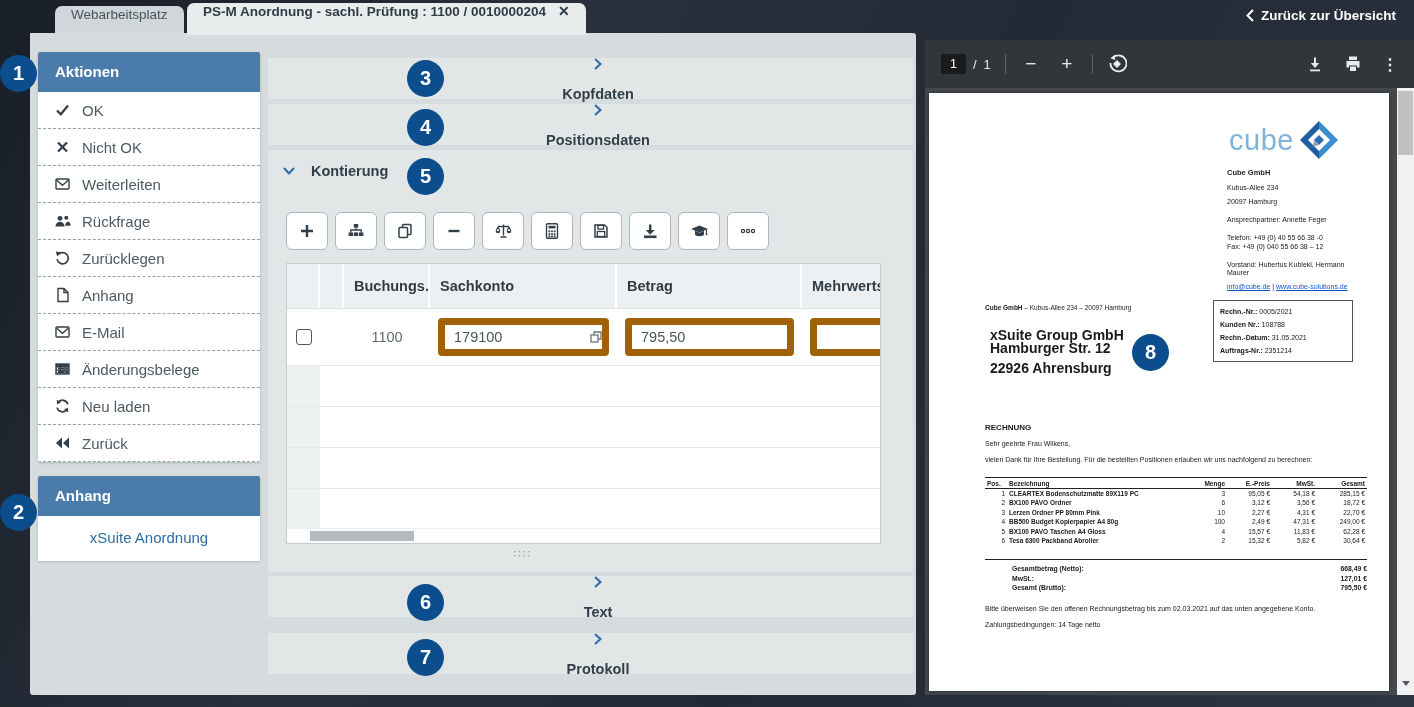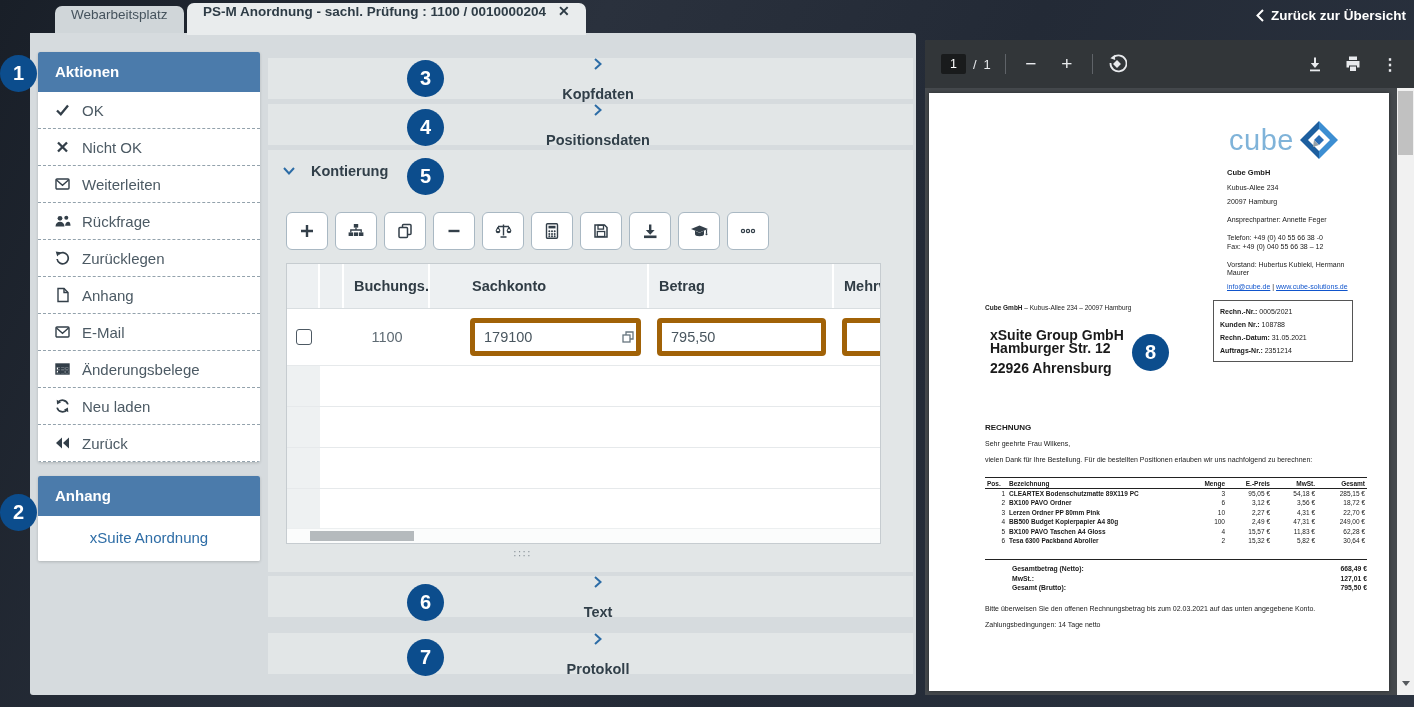--- a/index.html
+++ b/index.html
@@ -8,21 +8,21 @@
     font-family:"Liberation Sans", sans-serif;
     background:linear-gradient(115deg,#191f28 0%,#2a313d 35%,#232a36 60%,#2c3441 100%);
     position:relative; color:#333;
   }
   
   .tabbar { position:absolute; top:0; left:0; width:1414px; height:33px; }
   .tab { position:absolute; border-radius:7px 7px 0 0; font-size:13.5px; display:flex; align-items:flex-end; padding:16px 16px; cursor:default; }
   .tab-inactive { left:55px; top:6px; height:27px; background:#d0d6d9; color:#45535d; }
   .tab-active { left:171px; top:3px; height:30px; background:#e9eced; color:#2e3c46; font-weight:bold; z-index:2;margin-left:16px; }
   .tab-close { margin-left:12px; font-size:14px; color:#2e3c46; cursor:pointer; }
-  .back-link { position:absolute; right:8px; top:8px; color:#fff; font-weight:bold; font-size:13.5px; display:flex; align-items:center; gap:7px; cursor:pointer; }
+  .back-link { position:absolute; right:18px; top:8px; color:#fff; font-weight:bold; font-size:13.5px; display:flex; align-items:center; gap:7px; cursor:pointer; }
   
   .main-panel { position:absolute; left:30px; top:33px; width:886px; height:662px; background:#d6dbde; border-radius:0 3px 3px 3px; }
   
   .side-wrap { position:absolute; left:8px; top:19px; width:222px; }
   .side-box { background:#fff; box-shadow:0 1px 3px rgba(0,0,0,.18); border-radius:2px; overflow:hidden; }
   .side-header { height:40px; background:#4b7bab; color:#fff; font-weight:bold; font-size:15px; line-height:40px; padding-left:17px; }
   .side-item { height:37px; display:flex; align-items:center; padding-left:16px; gap:11px; font-size:15px; color:#4c5a64; border-bottom:1px dashed #93a2ac; cursor:pointer; background:#fff; }
   .side-item .icon { width:17px; height:16px; flex:none; }
   .side-box2 { margin-top:14px; }
   .attach-body { background:#fff; padding:13px 0 14px; text-align:center; }
@@ -36,27 +36,27 @@
   .kont-head { height:41px; display:flex; align-items:center; padding-left:15px; gap:16px; cursor:pointer; }
   .toolbar { position:absolute; left:18px; top:62px; display:flex; gap:7px; }
   .tb-btn { width:42px; height:38px; background:#fff; border:1px solid #a9b8c3; border-radius:6px; display:flex; align-items:center; justify-content:center; cursor:pointer; }
   .tb-btn svg { display:block; }
   
   .grid { position:absolute; left:18px; top:113px; width:595px; height:281px; background:#fff; border:1px solid #c6ccd0; overflow:hidden; }
   .g-row { display:flex; width:670px; }
   .g-head { height:45px; background:#edf0f2; border-bottom:1px solid #d9dee1; }
   .g-head .g-cell { font-weight:bold; color:#303c45; font-size:14.5px; line-height:45px; padding-left:10px; border-right:2px solid #fff; }
   .g-cell { flex:none; overflow:hidden; white-space:nowrap; }
-  .c1{width:33px;} .c2{width:24px;} .c3{width:86px;} .c4{width:187px;margin-left:32px;} .c5{width:185px;} .c6{width:155px;}
+  .c1{width:33px;} .c2{width:24px;} .c3{width:86px;} .c4{width:187px;} .c5{width:185px;} .c6{width:155px;}
   .g-data { height:56px; align-items:center; }
   .g-data .c1 { display:flex; align-items:center; justify-content:center; }
   .checkbox { width:16px; height:16px; border:1.5px solid #4d5963; border-radius:3px; background:#fff; cursor:pointer; }
   .val-plain { font-size:14.5px; color:#5e6a73; text-align:center; line-height:56px; }
   .cell-input { position:relative; height:38px; margin:0 8px; }
-  .cell-input input { width:100%; height:38px; border:5px solid #a16207; border-radius:4px; font-size:14.5px; color:#49565f; padding:0 9px; outline:none; font-family:"Liberation Sans",sans-serif; background:#fff; }
+  .cell-input input { width:100%; height:38px; border:7px solid #a16207; border-radius:4px; font-size:14.5px; color:#49565f; padding:0 9px; outline:none; font-family:"Liberation Sans",sans-serif; background:#fff; }
   .vh-icon { position:absolute; right:7px; top:13px; cursor:pointer; }
   .g-empty { height:41px; border-top:1px solid #e6e9eb; }
   .g-empty .c1 { background:#eef1f2; height:100%; }
   .hscroll { position:absolute; left:0; bottom:0; width:593px; height:15px; background:#fbfcfc; border-top:1px solid #eceff0; }
   .hthumb { position:absolute; left:23px; top:2px; width:104px; height:10px; background:#b5babd; cursor:pointer; }
   .resize-dots { position:absolute; left:245px; top:399px; color:#868f96; font-size:11px; letter-spacing:1px; line-height:4px; text-align:center; cursor:row-resize; }
   
   .badge { position:absolute; width:37px; height:37px; border-radius:50%; background:#0c4d8d; color:#fff; font-size:20px; font-weight:bold; display:flex; align-items:center; justify-content:center; z-index:50; }
   
   .pdf-panel { position:absolute; left:925px; top:40px; width:489px; height:655px; background:#45494d; border-radius:2px 2px 0 0; overflow:hidden; }

